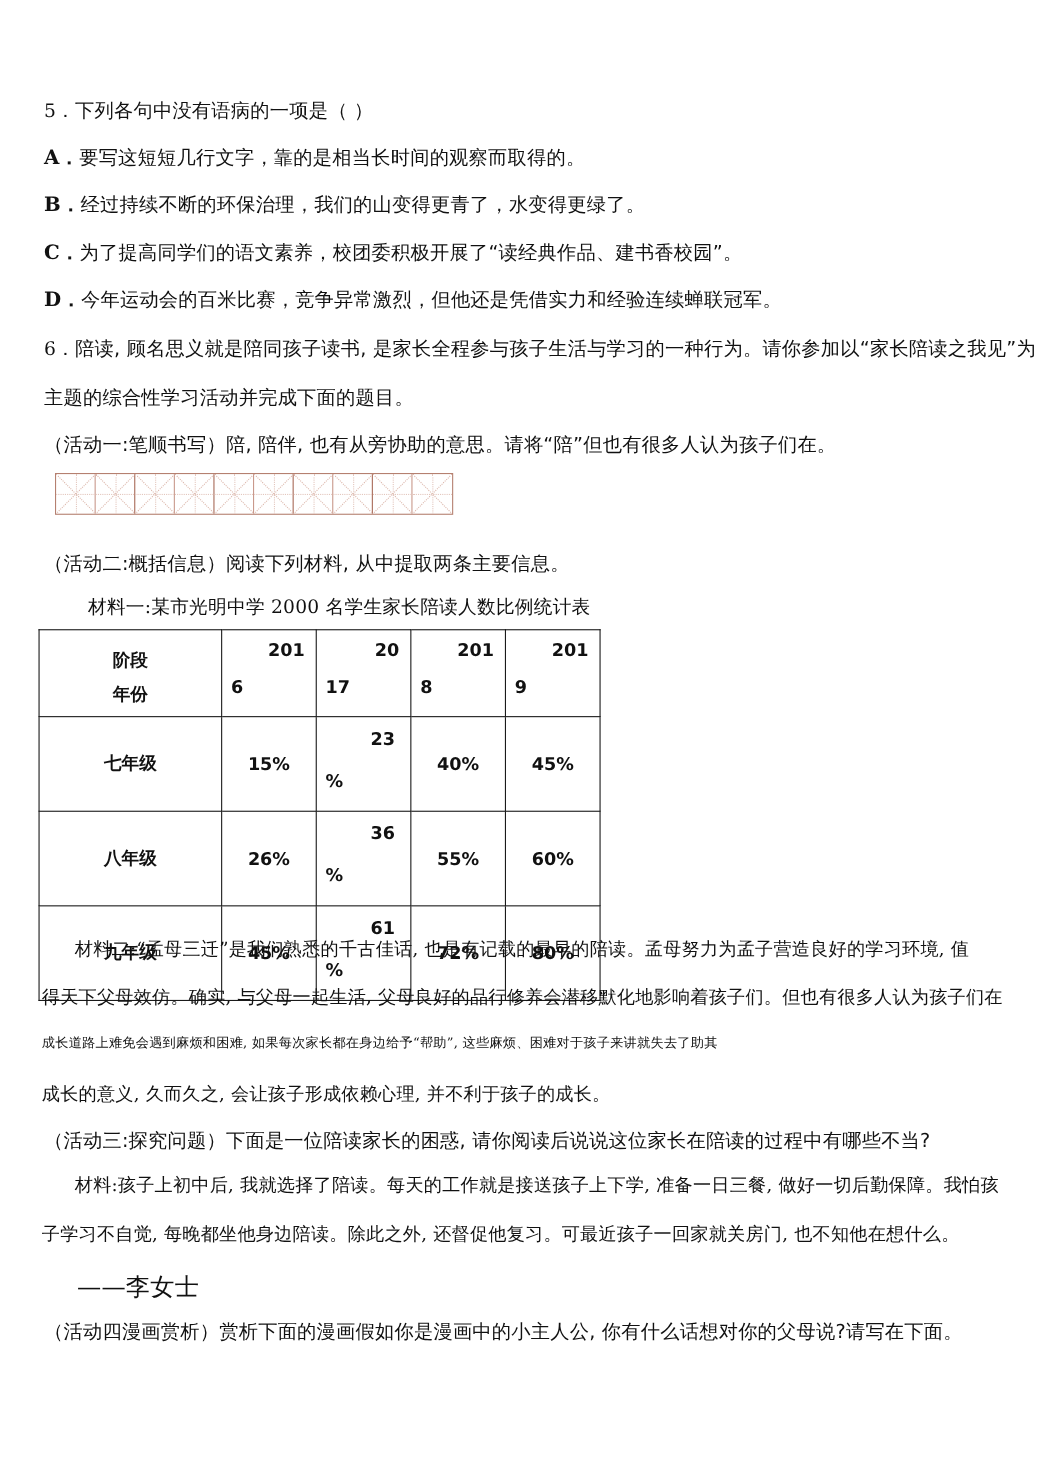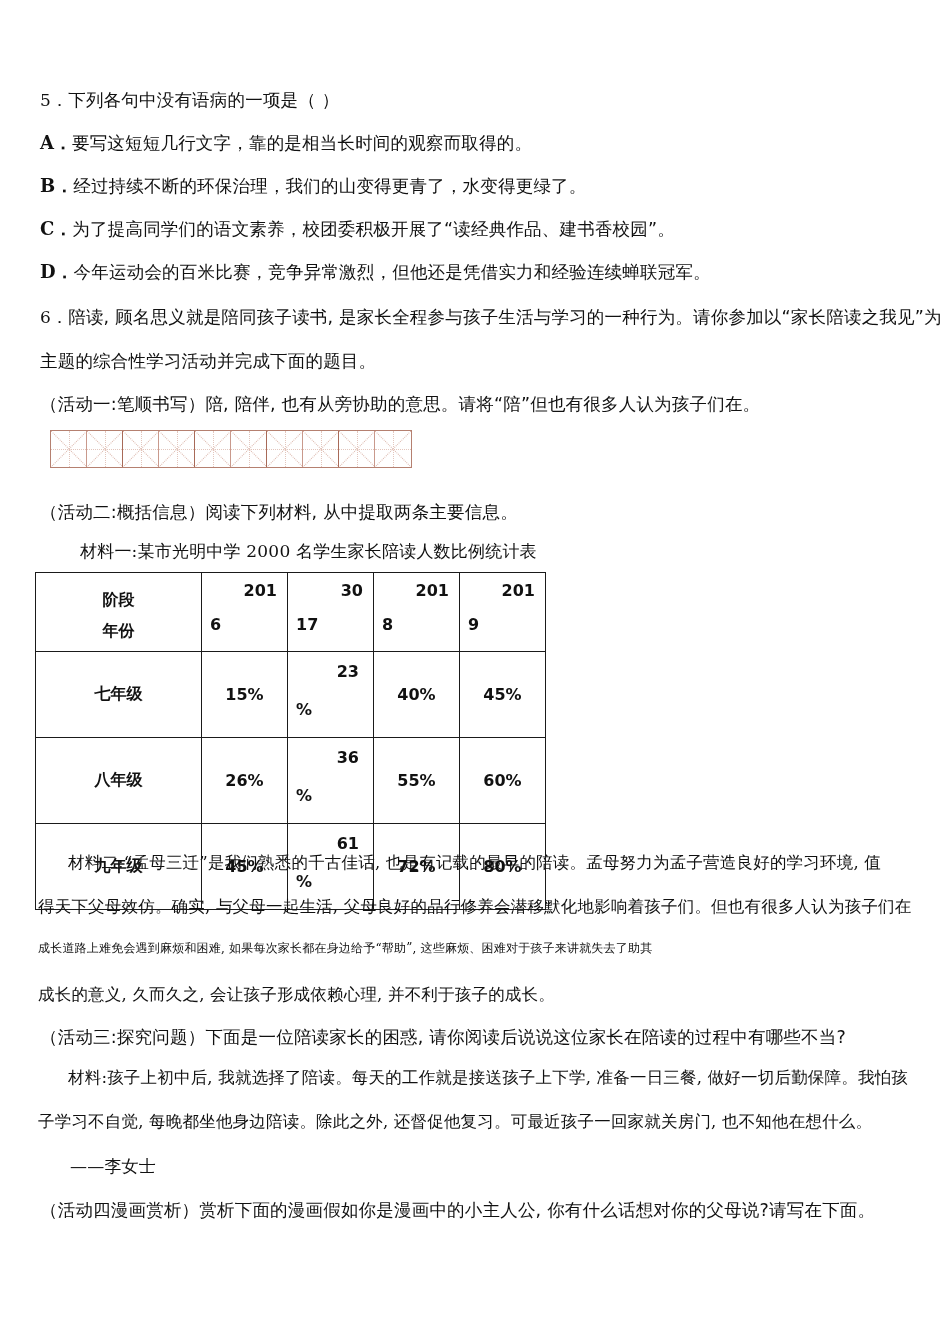--- a/index.html
+++ b/index.html
@@ -248,21 +248,21 @@
       <tr class="hdr-row">
         <td class="col-label stage-cell">
           <span class="l1">阶段</span>
           <span class="l2">年份</span>
         </td>
         <td class="col-yr yr-cell">
           <span class="yr-top">201</span>
           <span class="yr-bot">6</span>
         </td>
         <td class="col-yr yr-cell">
-          <span class="yr-top">30</span>
+          <span class="yr-top">20</span>
           <span class="yr-bot">17</span>
         </td>
         <td class="col-yr yr-cell">
           <span class="yr-top">201</span>
           <span class="yr-bot">8</span>
         </td>
         <td class="col-yr yr-cell">
           <span class="yr-top">201</span>
           <span class="yr-bot">9</span>
         </td>
@@ -307,19 +307,19 @@
   <div class="line serifcn" style="left:38px; top:896px; font-size:16.5px;">得天下父母效仿。确实, 与父母一起生活, 父母良好的品行修养会潜移默化地影响着孩子们。但也有很多人认为孩子们在</div>
   <div class="line serifcn" style="left:38px; top:940px; font-size:12px;">成长道路上难免会遇到麻烦和困难, 如果每次家长都在身边给予“帮助”, 这些麻烦、困难对于孩子来讲就失去了助其</div>
   <div class="line serifcn" style="left:38px; top:984px; font-size:16.5px;">成长的意义, 久而久之, 会让孩子形成依赖心理, 并不利于孩子的成长。</div>
 
   <div class="line" style="left:40px; top:1025px;">
     <span>（活动三:探究问题）</span><span>下面是一位陪读家长的困惑, 请你阅读后说说这位家长在陪读的过程中有哪些不当?</span>
   </div>
 
   <div class="line serifcn" style="left:68px; top:1067px; font-size:16.5px;">材料:孩子上初中后, 我就选择了陪读。每天的工作就是接送孩子上下学, 准备一日三餐, 做好一切后勤保障。我怕孩</div>
   <div class="line serifcn" style="left:38px; top:1111px; font-size:16.5px;">子学习不自觉, 每晚都坐他身边陪读。除此之外, 还督促他复习。可最近孩子一回家就关房门, 也不知他在想什么。</div>
-  <div class="line serifcn" style="left:70px; top:1155px; font-size:17px;">——李女士</div>
+  <div class="line serifcn" style="left:70px; top:1155px; font-size:22px;">——李女士</div>
 
   <div class="line" style="left:40px; top:1198px;">
     <span>（活动四漫画赏析）</span><span>赏析下面的漫画假如你是漫画中的小主人公, 你有什么话想对你的父母说?请写在下面。</span>
   </div>
 
 </div>
 
 </body></html>

